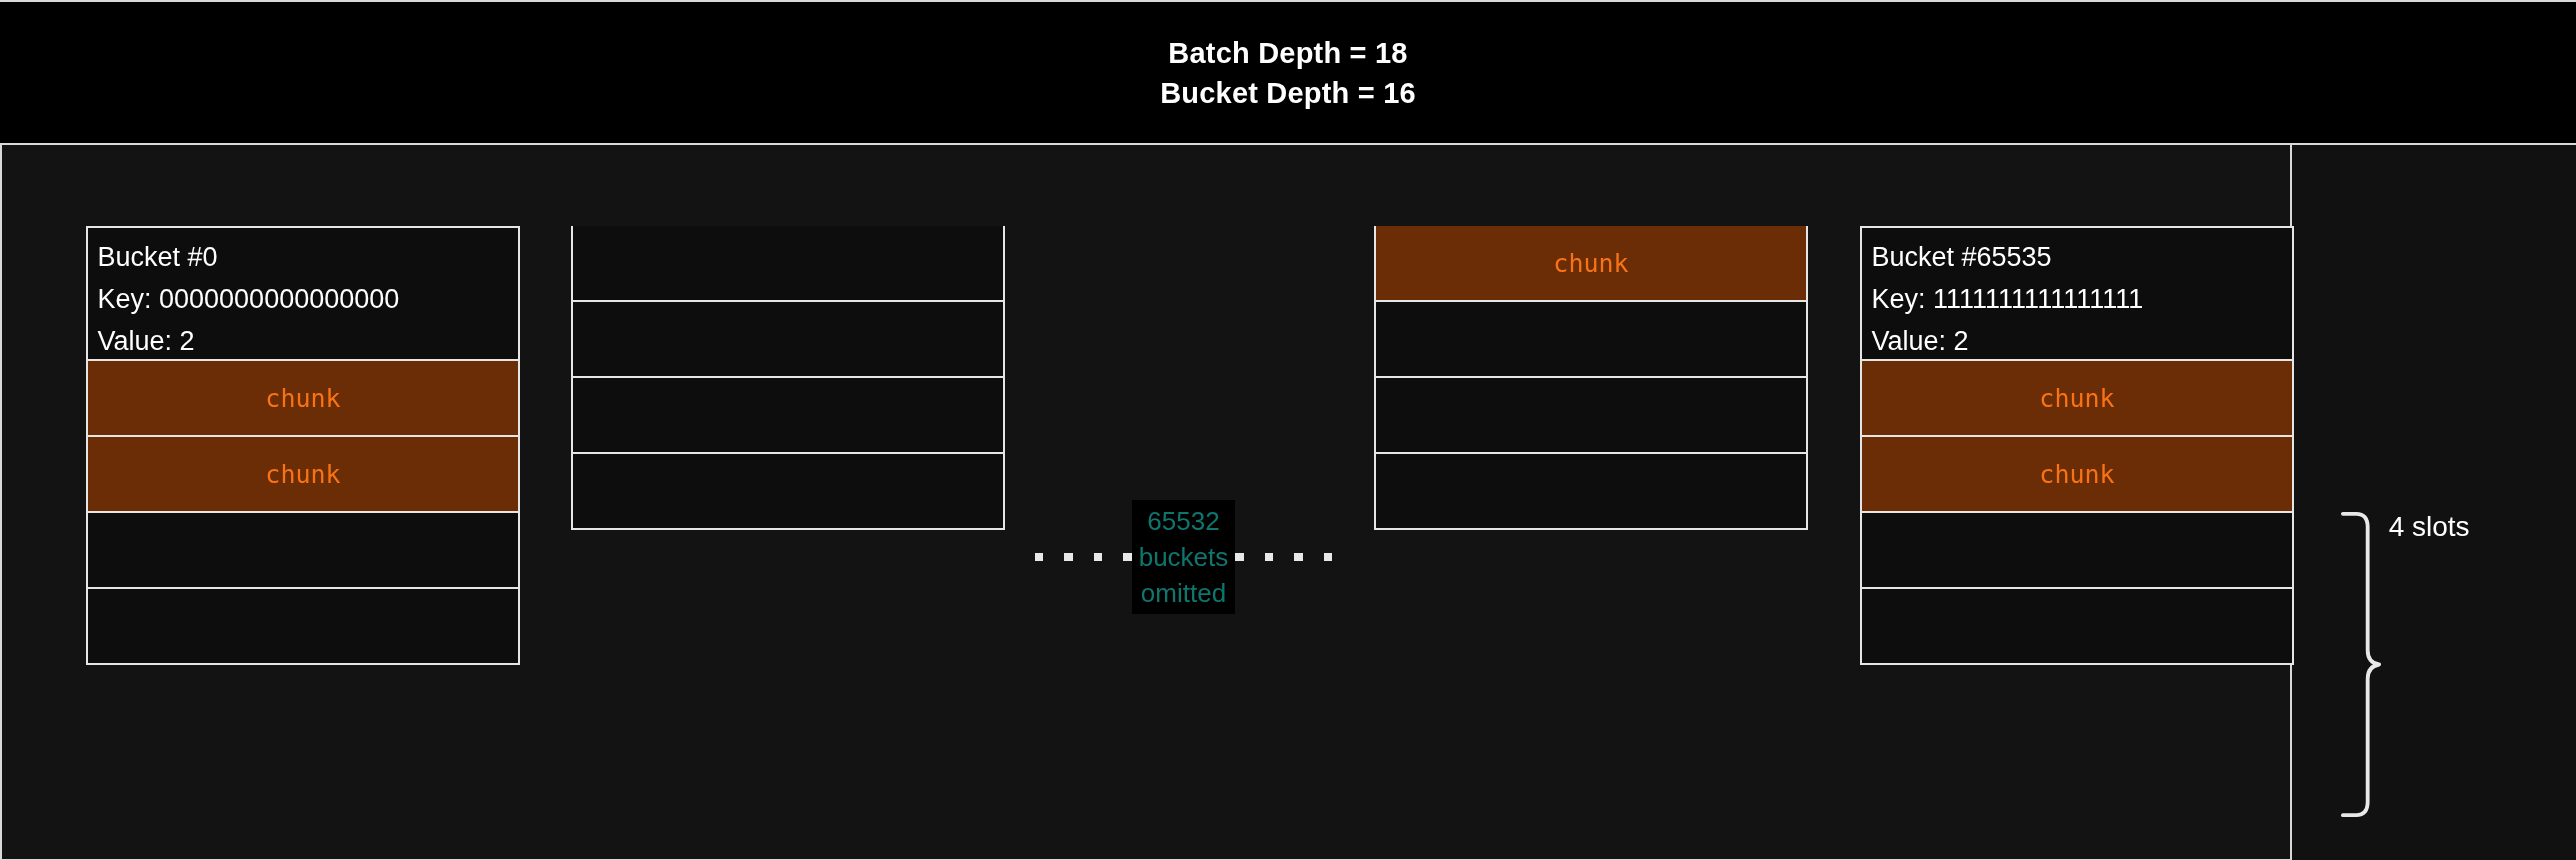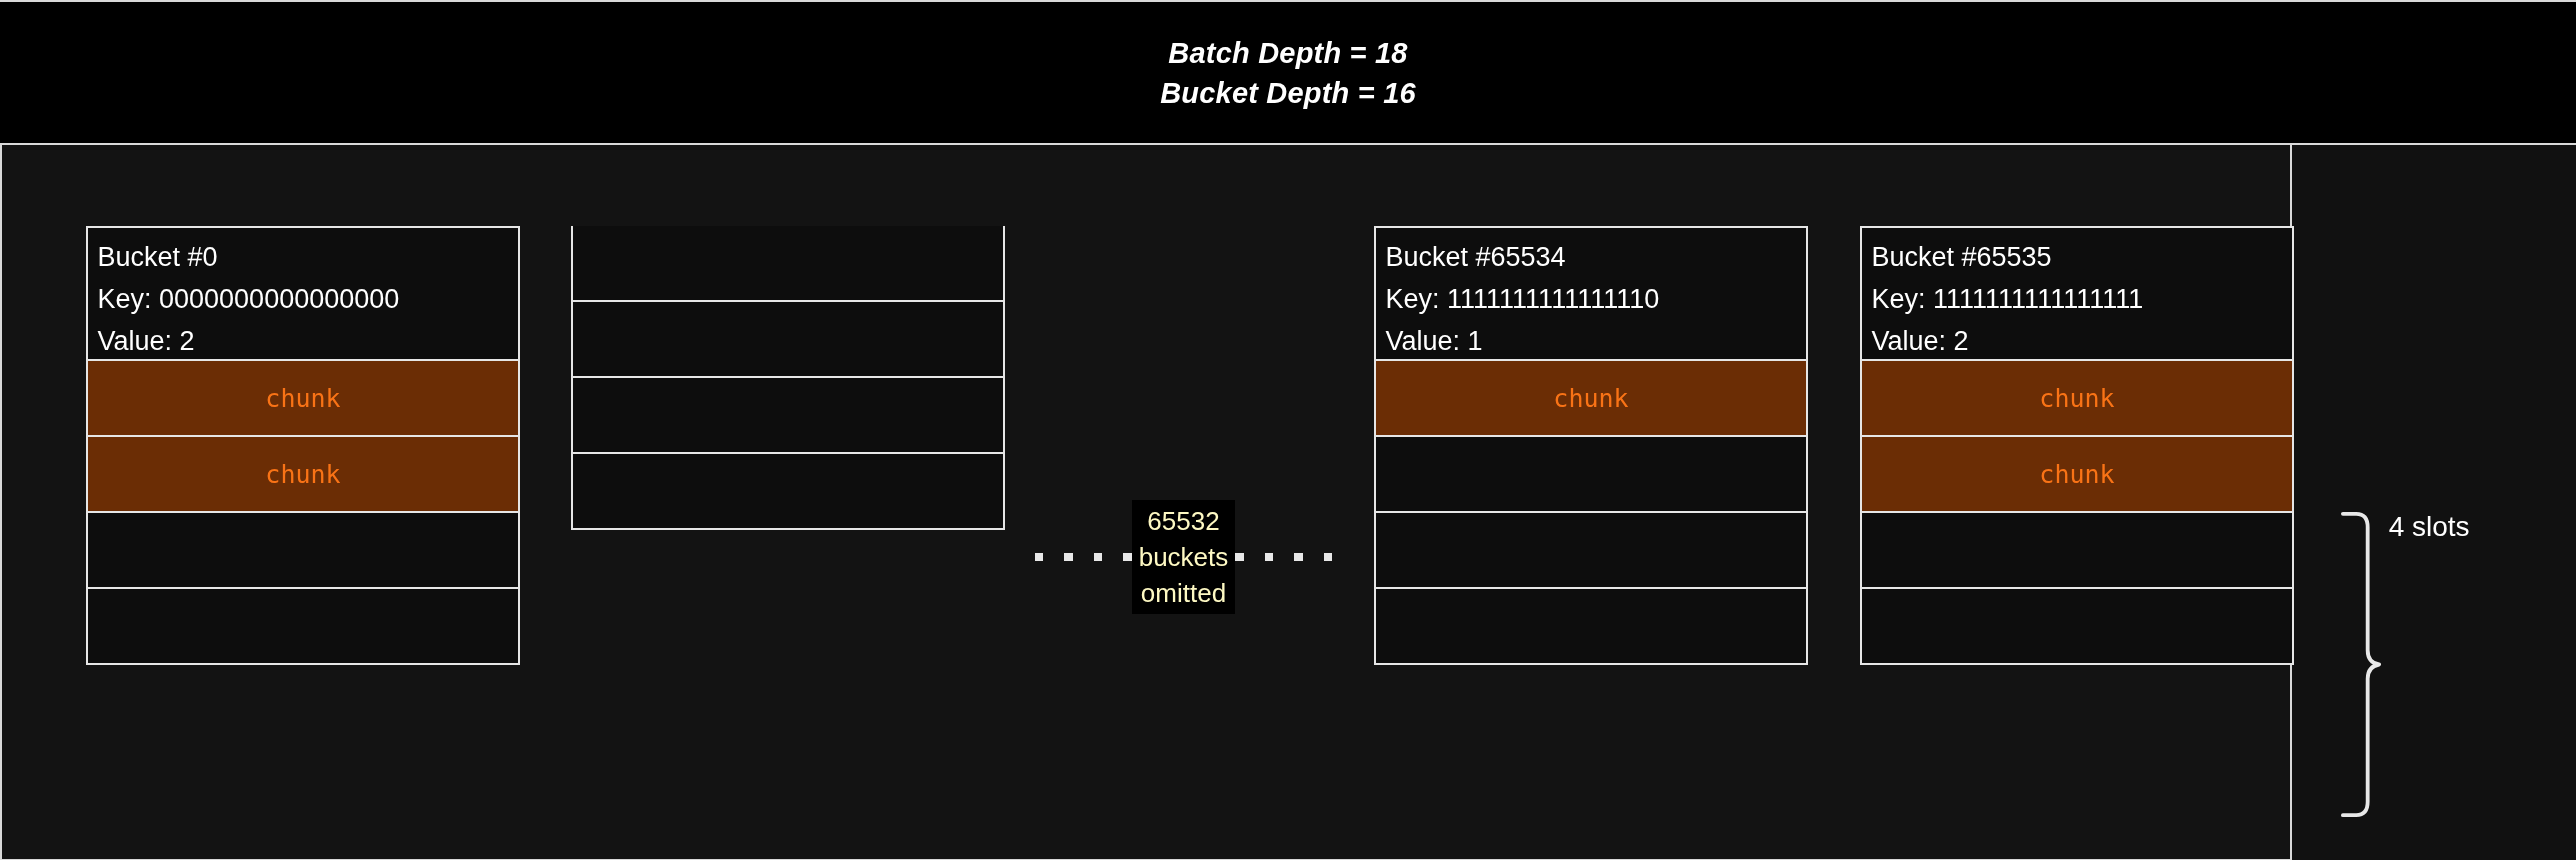--- a/index.html
+++ b/index.html
@@ -33,21 +33,20 @@
     align-items: center;
     justify-content: center;
   }
   .header-line {
     color: #ffffff;
     font-size: 29px;
     font-weight: bold;
     line-height: 40px;
     letter-spacing: 0.2px;
     white-space: nowrap;
-    font-style: italic;
   }
 
   
   #body-panel {
     position: absolute;
     left: 0;
     top: 145px;
     width: 2292px;
     height: 716px;
     background: #131313;
@@ -113,21 +112,21 @@
     gap: 21px;
   }
   .ell-dot {
     width: 8.6px;
     height: 8.6px;
     background: #e8e8e8;
     display: block;
   }
   #omitted-label {
     background: #000000;
-    color: #fef9c3;
+    color: #0f766e;
     font-size: 26px;
     line-height: 36px;
     text-align: center;
     padding: 2.9px 6.7px;
     white-space: nowrap;
   }
 
   
   #slots-annotation {
     position: absolute;
@@ -207,25 +206,20 @@
       </span>
       <span class="dot-run">
         <span class="ell-dot"></span>
         <span class="ell-dot"></span>
         <span class="ell-dot"></span>
         <span class="ell-dot"></span>
       </span>
     </div>
 
     <div class="bucket" style="left:1372px; top:81px;">
-      <div class="bucket-header">
-        <div class="bucket-line">Bucket #65534</div>
-        <div class="bucket-line">Key: 1111111111111110</div>
-        <div class="bucket-line">Value: 1</div>
-      </div>
       <div class="slot filled">
         <span class="slot-label">chunk</span>
       </div>
       <div class="slot">
         <span class="slot-label"></span>
       </div>
       <div class="slot">
         <span class="slot-label"></span>
       </div>
       <div class="slot">

